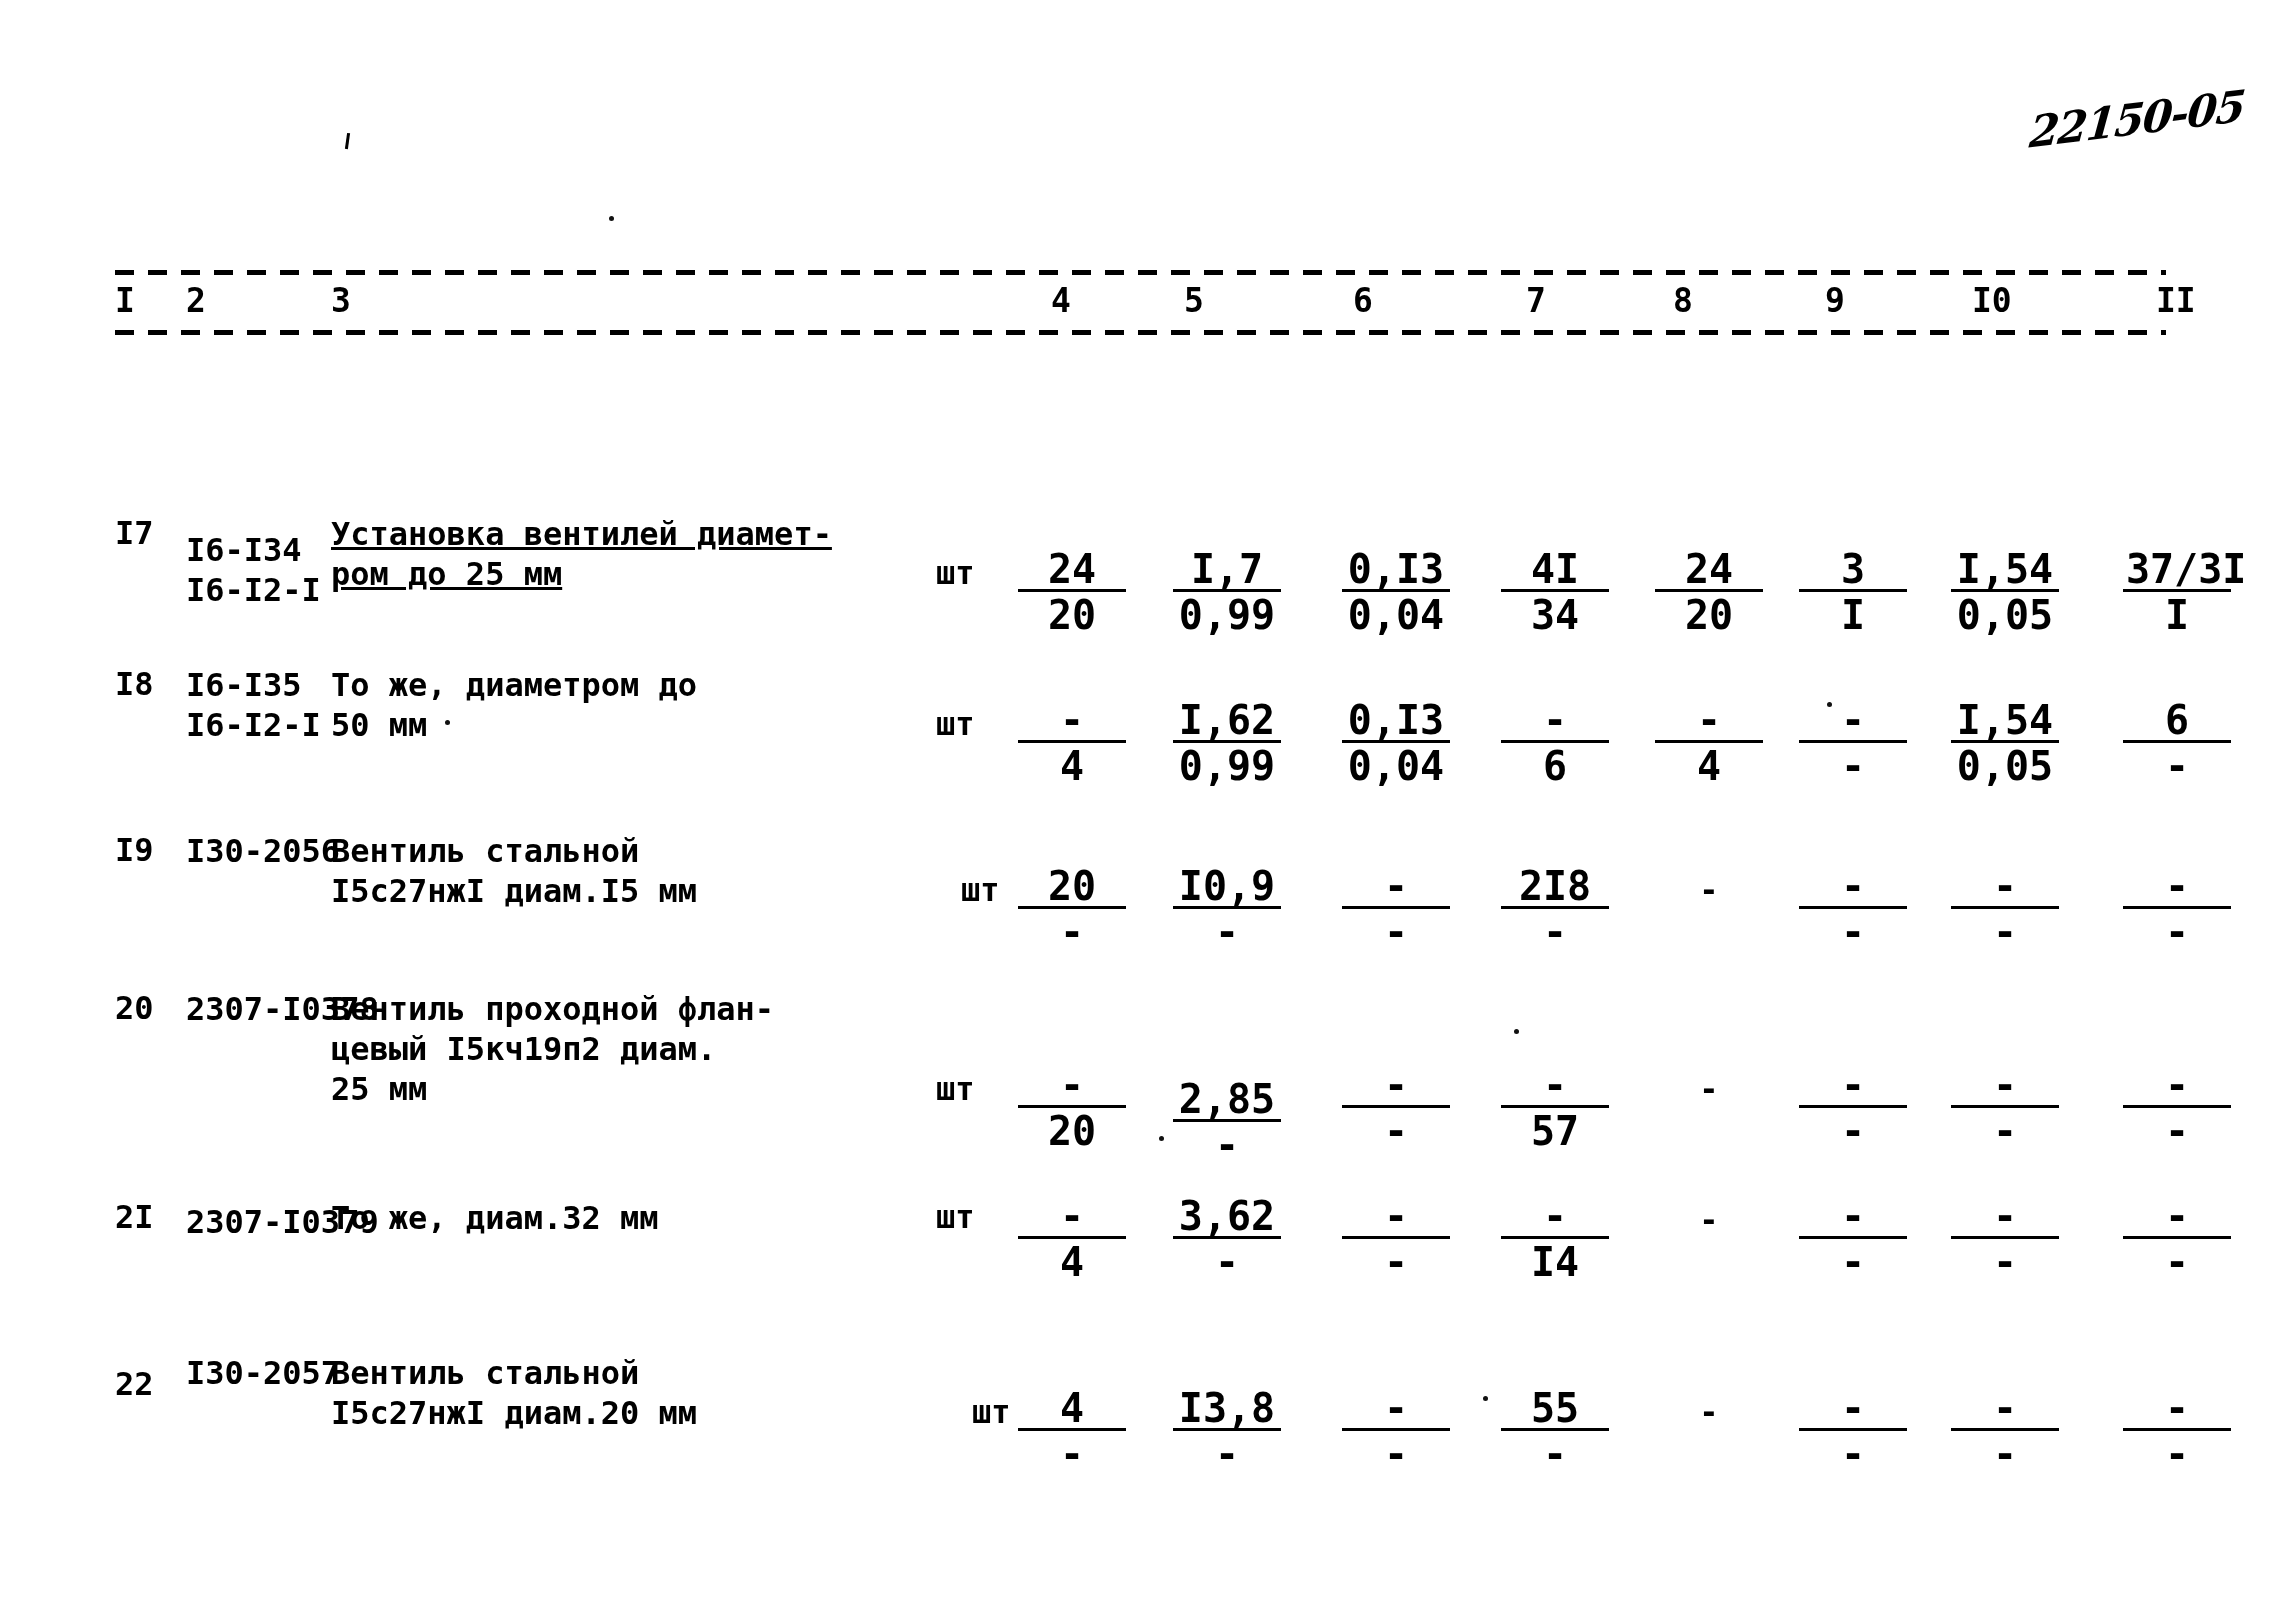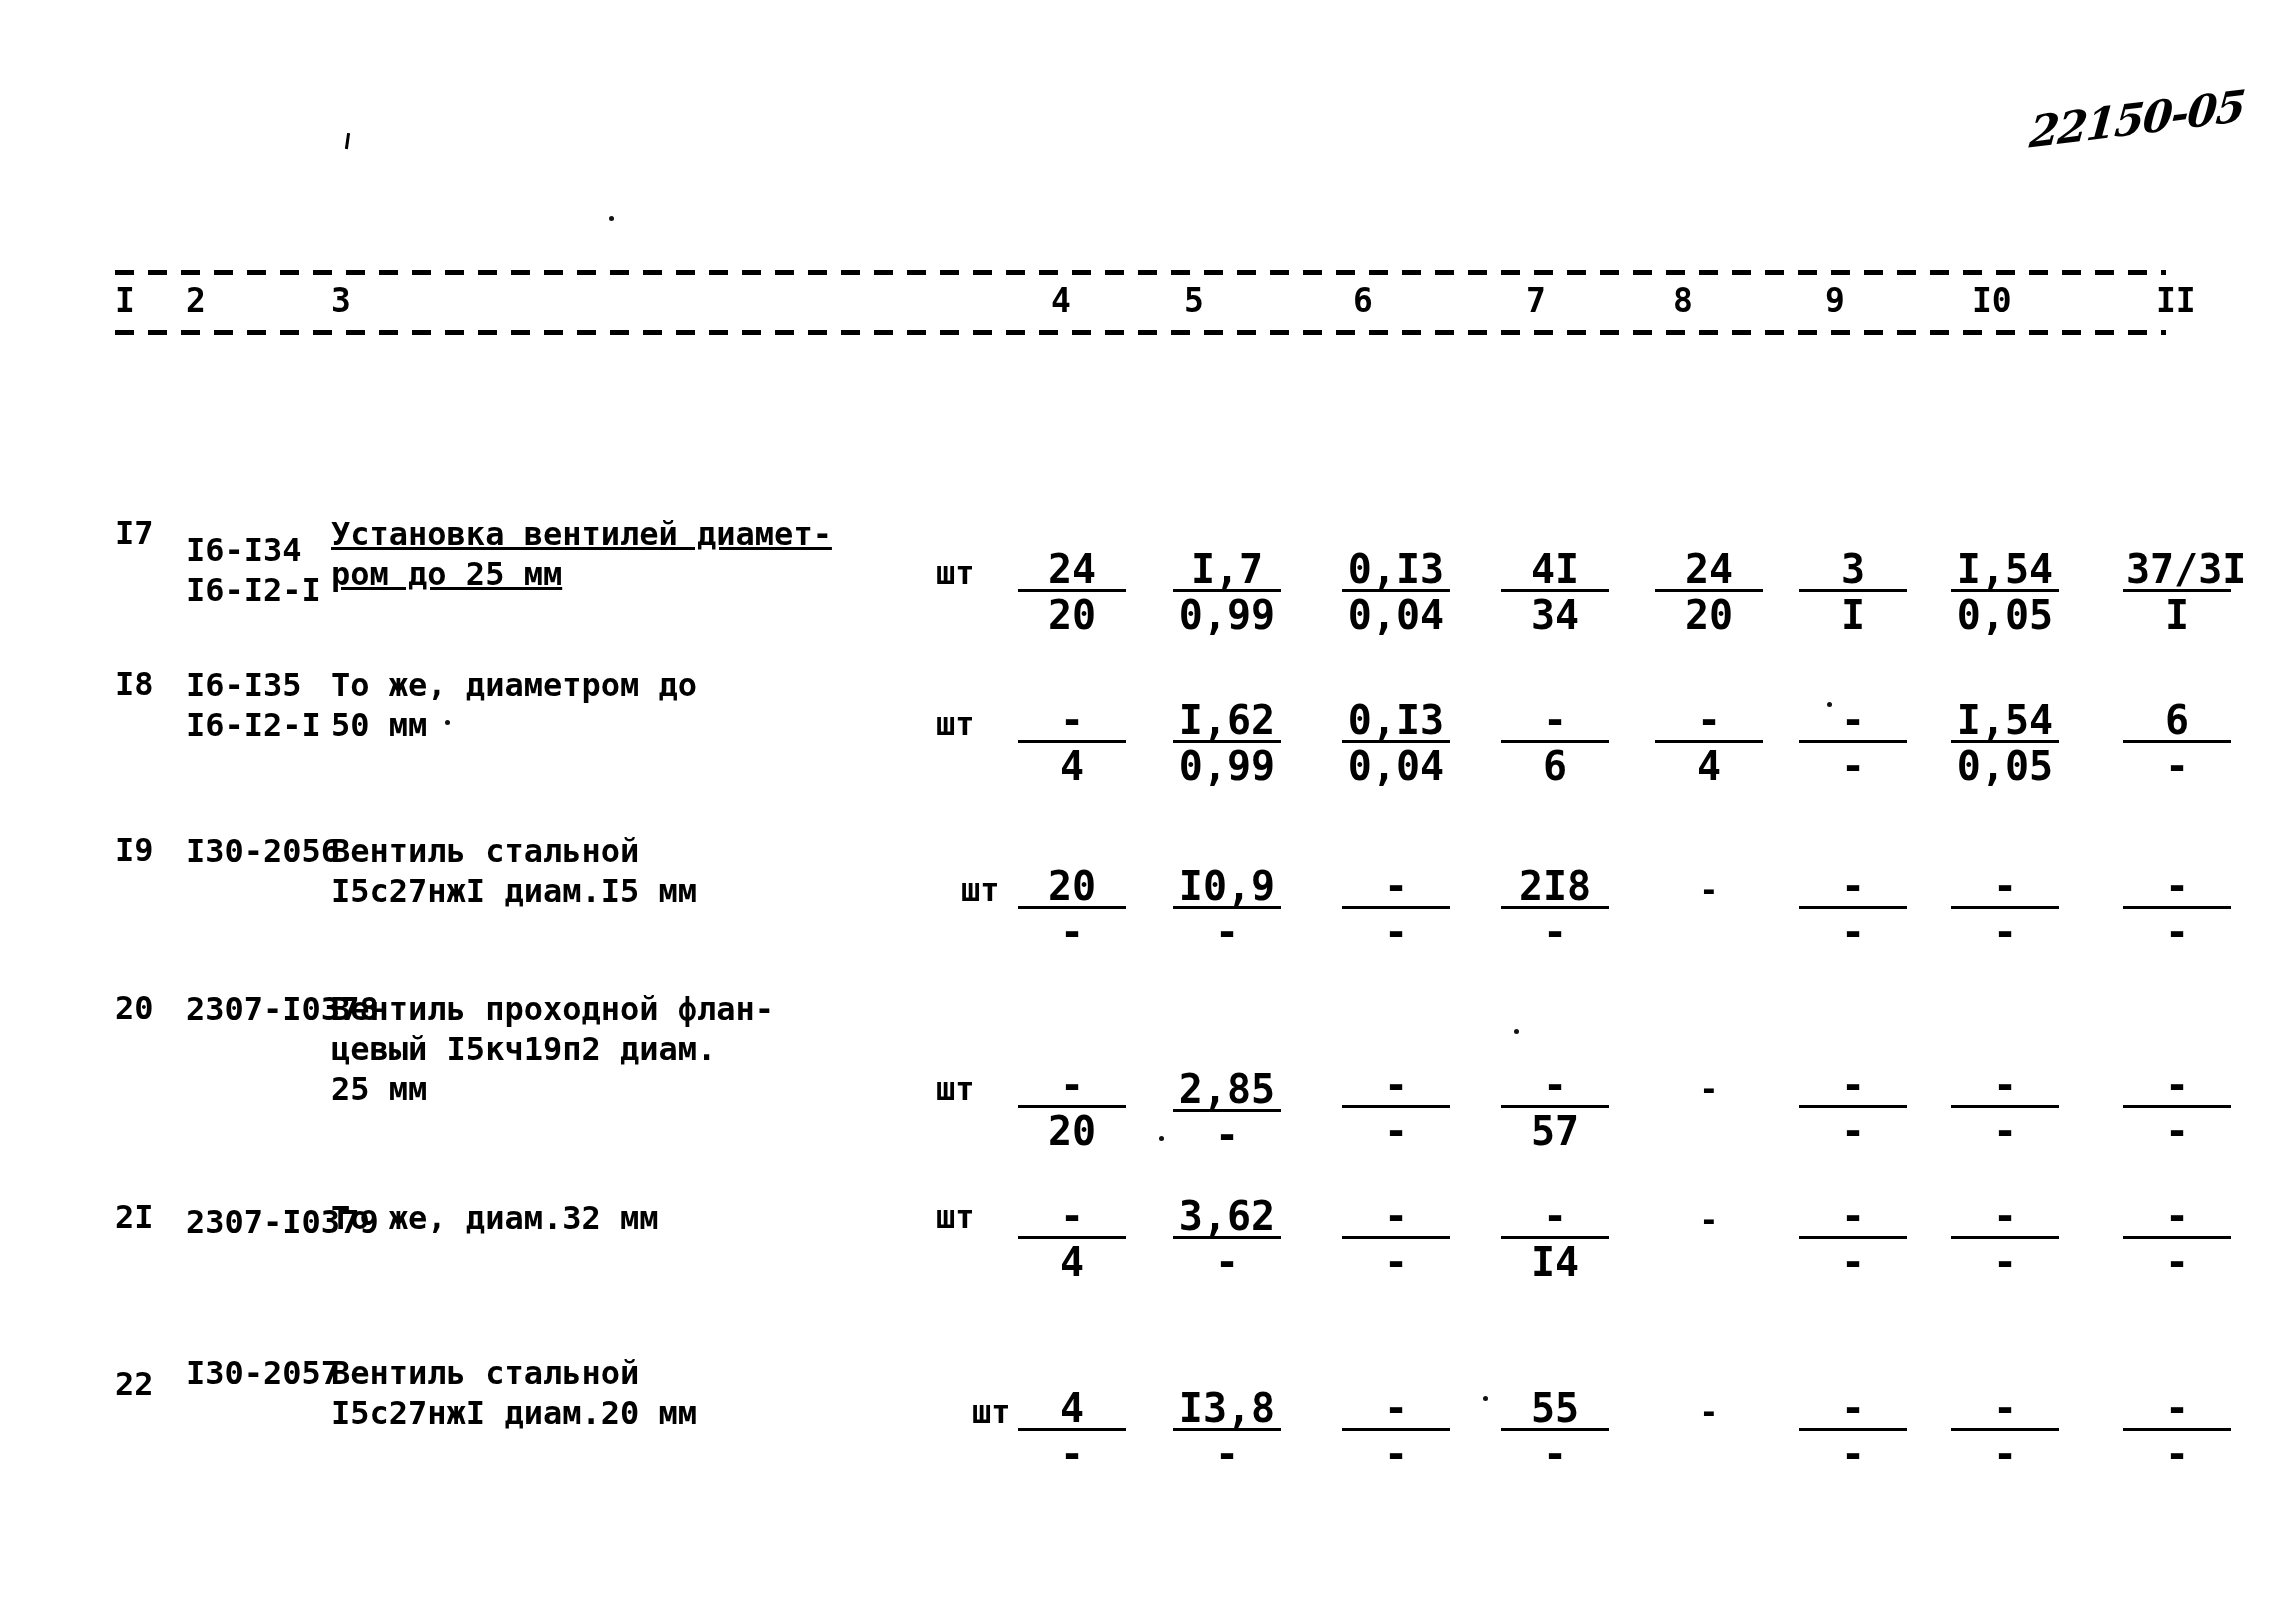--- a/index.html
+++ b/index.html
@@ -197,21 +197,21 @@
           <div class="c-num" style="left: 0px; top: 0px;">20</div>
           <div class="c-code" style="left: 71px; top: 0px; line-height: 40px;">2307-I0378</div>
           <div class="c-name" style="left: 216px; top: 0px;">Вентиль проходной флан-
 цевый I5кч19п2 диам.
 25 мм</div>
           <div class="c-unit" style="left: 821px; top: 81px;">шт</div>
           <div class="frac" style="left: 903px; top: 78px; width: 108px;">
             <span class="top">-</span>
             <span class="bot">20</span>
           </div>
-          <div class="frac" style="left: 1058px; top: 82px; width: 108px;">
+          <div class="frac" style="left: 1058px; top: 92px; width: 108px;">
             <span class="top">2,85</span>
             <span class="bot">-</span>
           </div>
           <div class="frac" style="left: 1227px; top: 78px; width: 108px;">
             <span class="top">-</span>
             <span class="bot">-</span>
           </div>
           <div class="frac" style="left: 1386px; top: 78px; width: 108px;">
             <span class="top">-</span>
             <span class="bot">57</span>

